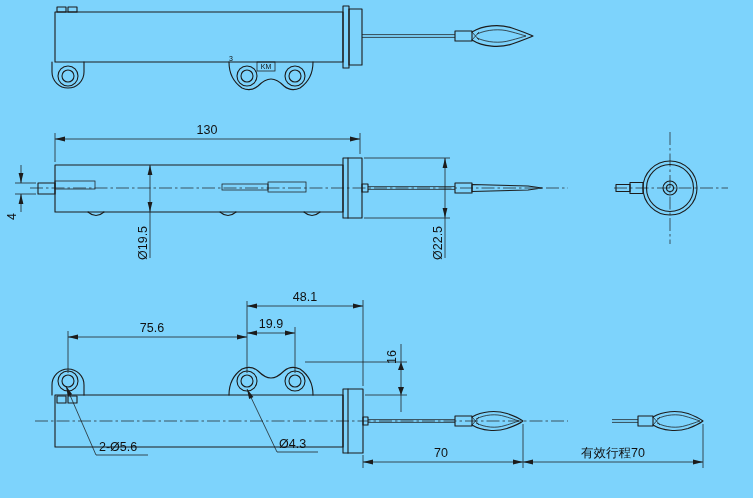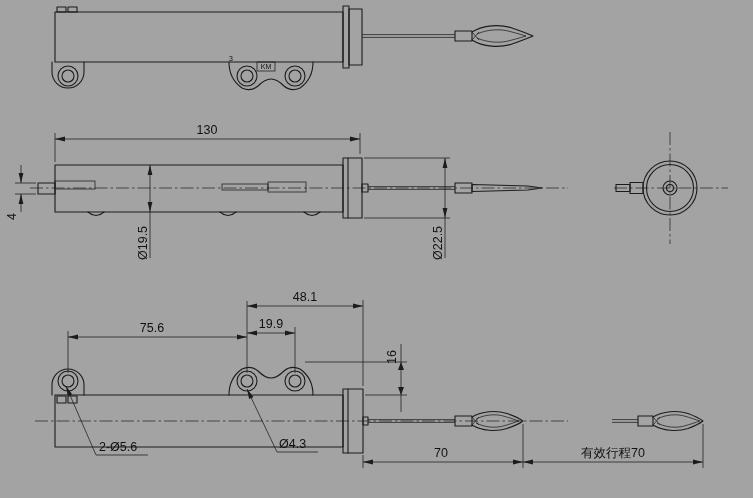--- a/index.html
+++ b/index.html
@@ -1,16 +1,16 @@
 <!DOCTYPE html>
 <html><head>
 <meta charset="utf-8">
 <style>
   html,body { margin:0; padding:0; background:#ffffff; }
-  .stage { position:relative; width:753px; height:498px; background:#a3a3a3; overflow:hidden; }
+  .stage { position:relative; width:753px; height:498px; background:#7dd3fc; overflow:hidden; }
   svg { display:block; }
   .o  { fill:none; stroke:#1c1c1c; stroke-width:1.1; stroke-linejoin:round; stroke-linecap:round; }
   .t  { fill:none; stroke:#1c1c1c; stroke-width:0.75; }
   .c  { fill:none; stroke:#1c1c1c; stroke-width:0.7; stroke-dasharray:13 3 2.5 3; }
   .dtxt { font-family:"Liberation Sans", sans-serif; font-size:12.5px; fill:#111111; }
   .mtxt { font-family:"Liberation Sans", sans-serif; font-size:7px; fill:#111111; }
 </style>
 </head>
 <body>
 

